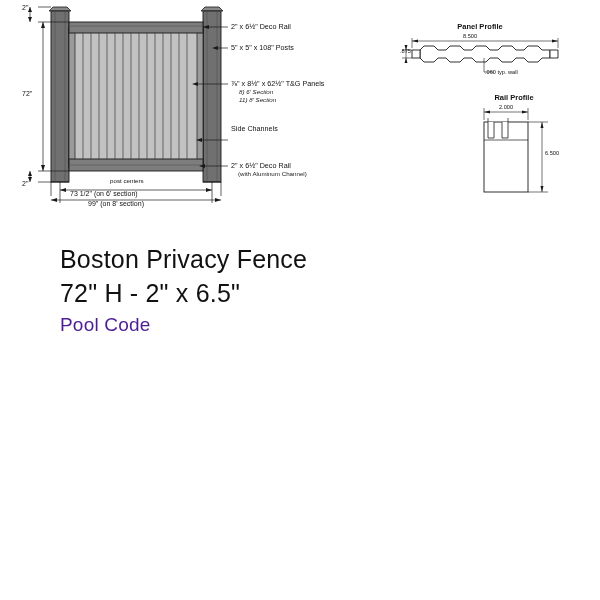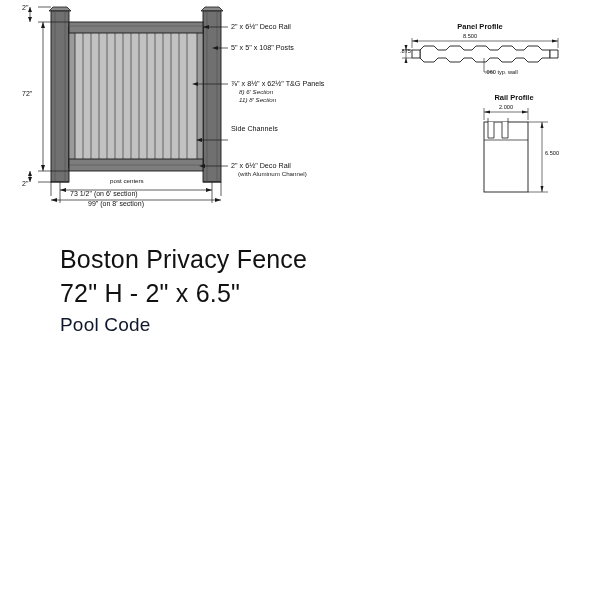--- a/index.html
+++ b/index.html
@@ -98,21 +98,21 @@
   }
   .title-line2 {
     font-size: 25px;
     line-height: 34px;
     color: #111;
     letter-spacing: 0.2px;
   }
   .title-line3 {
     font-size: 19px;
     line-height: 30px;
-    color: #0f172a;
+    color: #4c1d95;
     letter-spacing: 0.2px;
   }
 </style>
 </head>
 <body>
 
 <div class="stage">
 
   <div class="fence-wrap">
     <svg class="svg-layer" width="380" height="215" viewBox="0 0 380 215">

